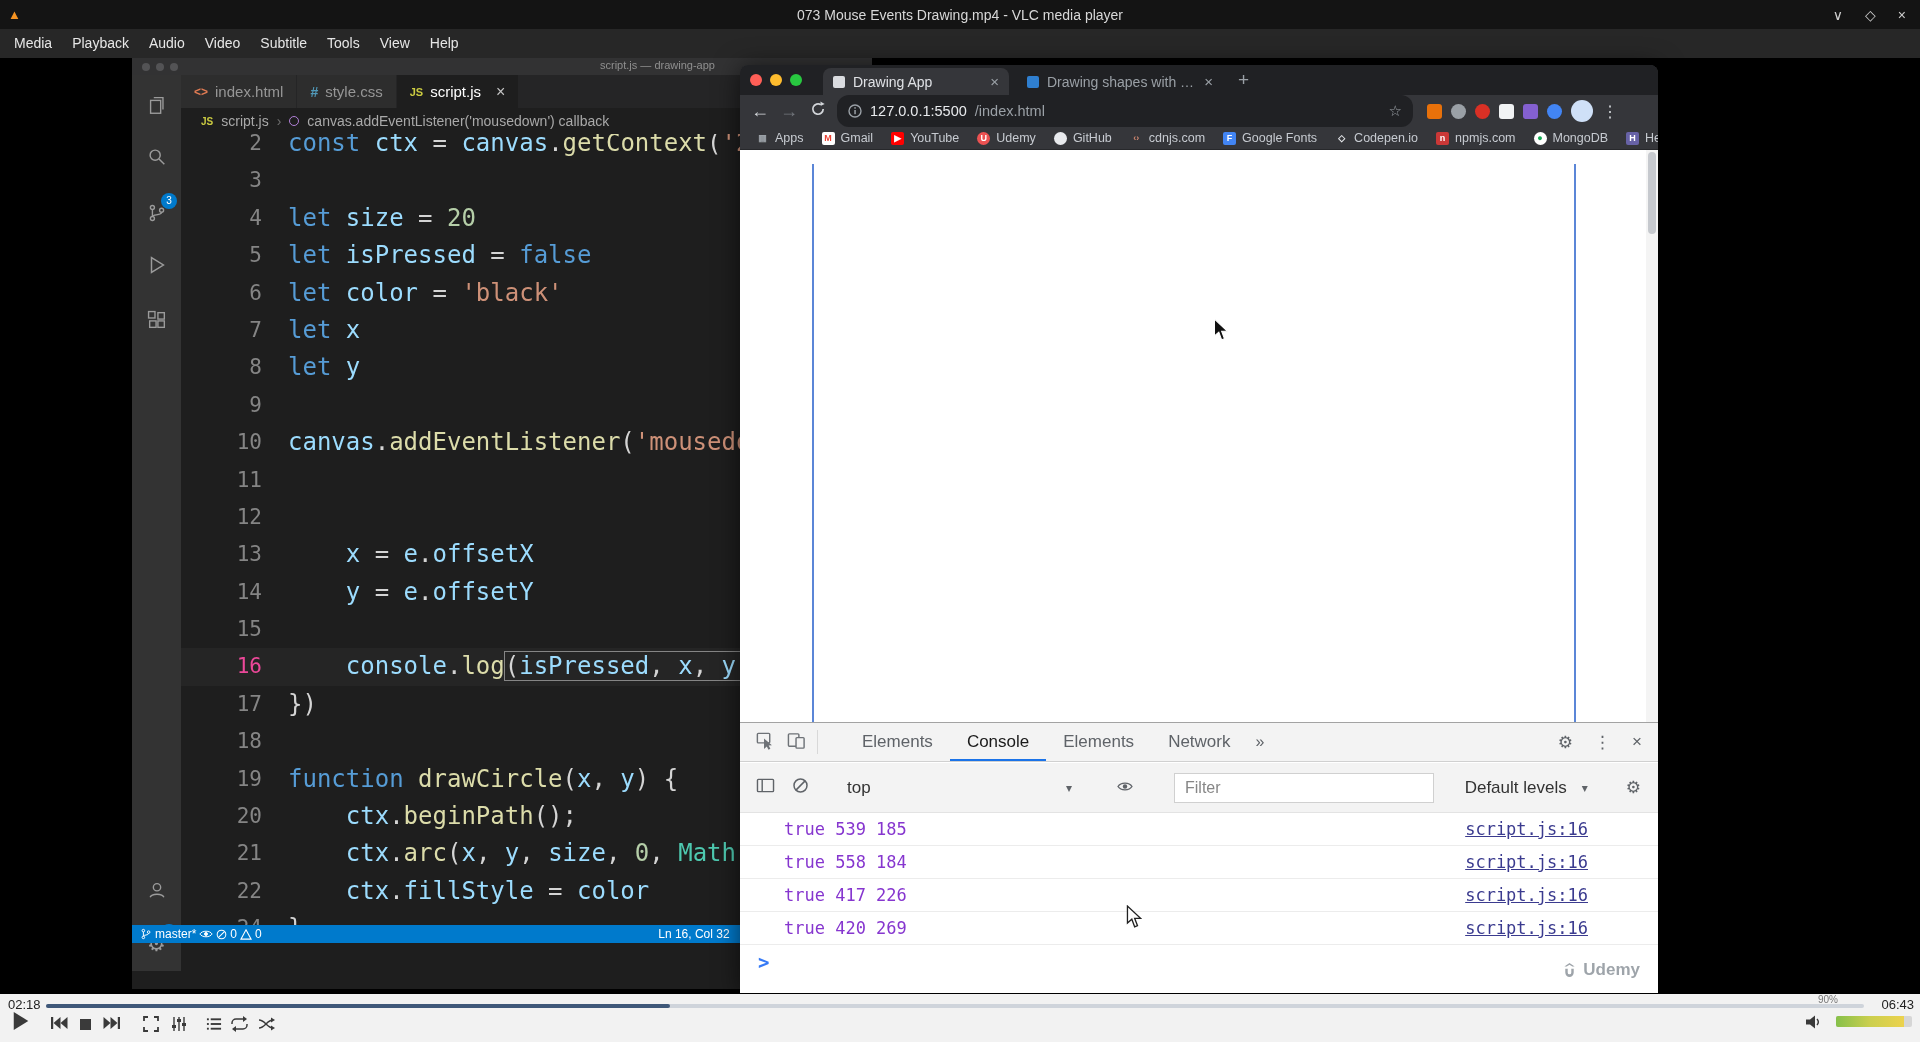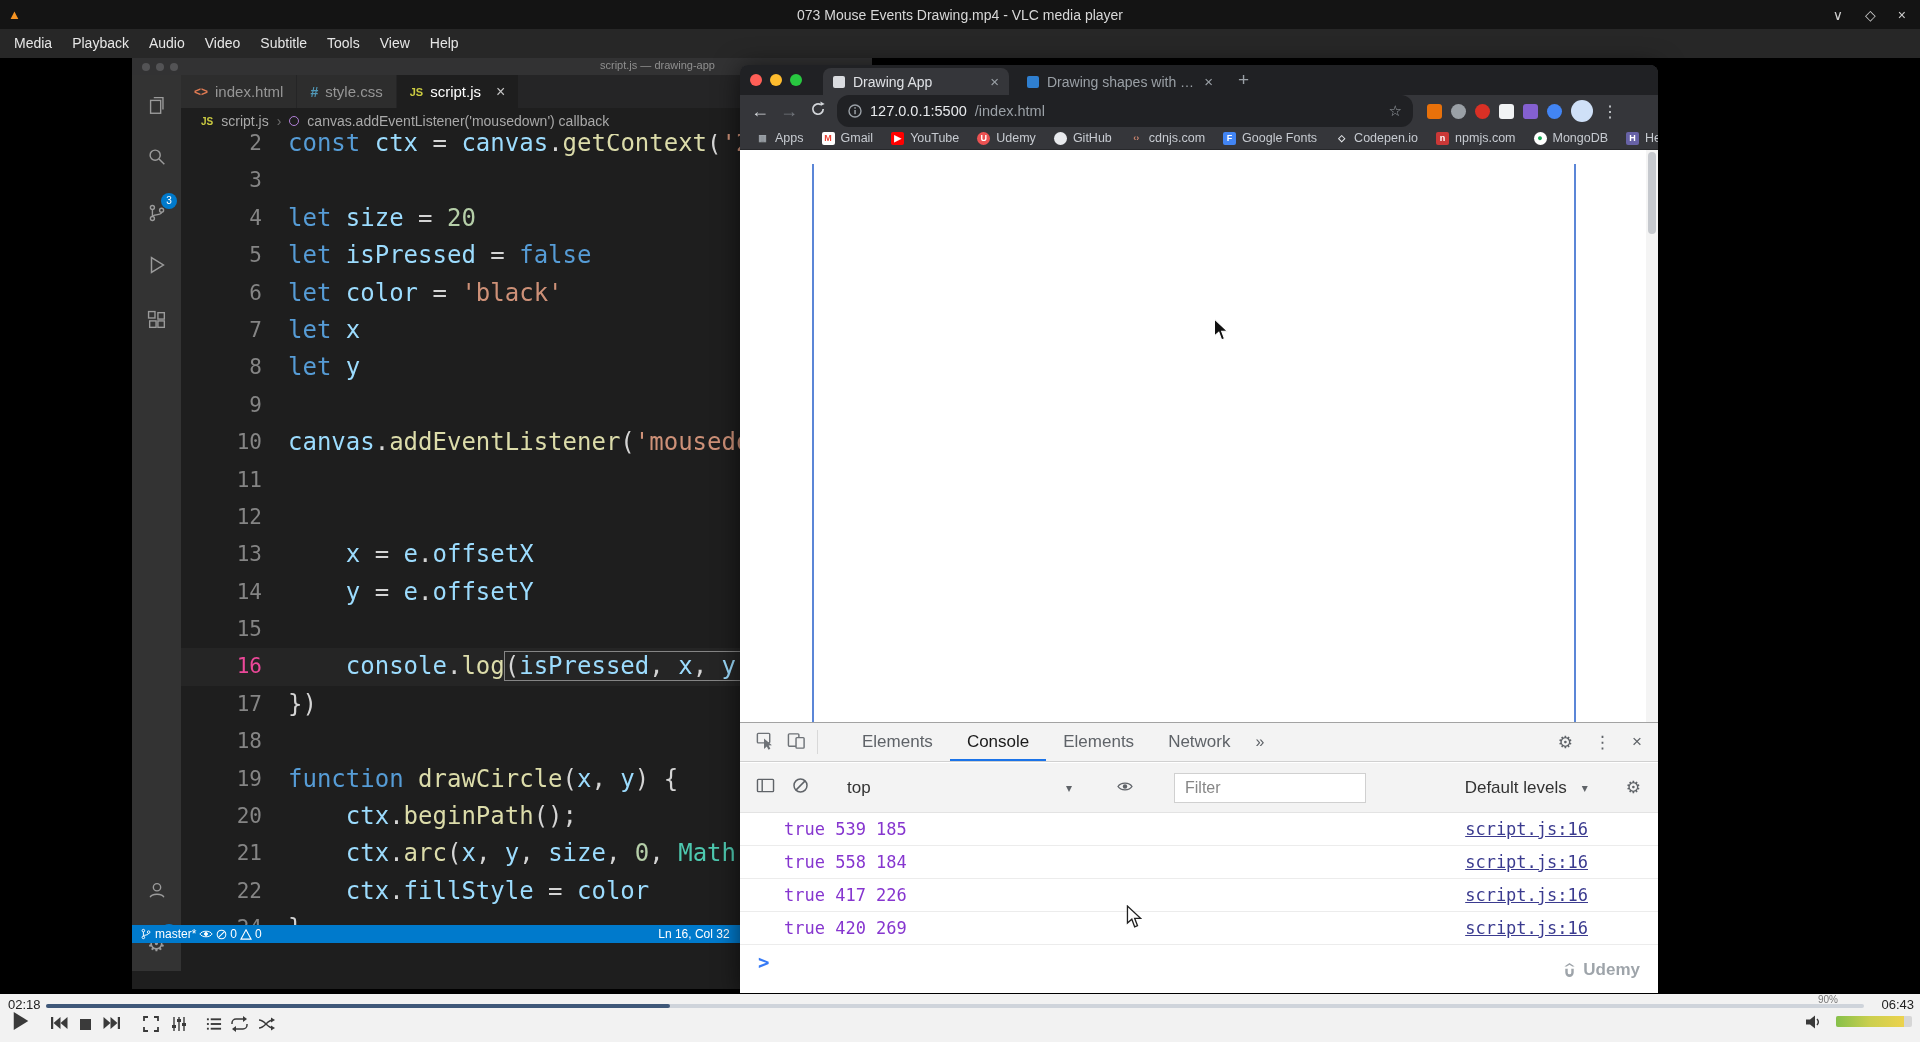--- a/index.html
+++ b/index.html
@@ -95,21 +95,21 @@
   .dt-tab{padding:0 17px;line-height:37px;font-size:17px;color:#5f6368;}
   .dt-tab.active{color:#1a1a1a;border-bottom:2px solid #1a73e8;}
   #dt-more1{font-size:16px;margin-left:8px;color:#5f6368;}
   #dt-right{margin-left:auto;display:flex;gap:21px;padding-right:16px;font-size:17px;align-items:center;}
   #dt-bar2{position:absolute;top:40px;left:0;right:0;height:50px;background:#f3f3f3;border-bottom:1px solid #e3e3e3;display:flex;align-items:center;color:#5f6368;}
   #dt-sidebar-toggle{margin-left:16px;}
   #dt-clear{margin-left:17px;}
   #ctx-select{width:225px;display:flex;justify-content:space-between;align-items:center;margin-left:38px;color:#333;font-size:17px;}
   #ctx-arrow{color:#5f6368;font-size:12px;}
   #dt-eye{margin-left:44px;}
-  #dt-filter{width:192px;height:30px;border:1px solid #d0d0d0;background:#fff;font-size:16px;padding:0 10px;margin-left:40px;color:#333;font-family:"Liberation Sans",sans-serif;}
+  #dt-filter{width:260px;height:30px;border:1px solid #d0d0d0;background:#fff;font-size:16px;padding:0 10px;margin-left:40px;color:#333;font-family:"Liberation Sans",sans-serif;}
   #dt-filter::placeholder{color:#868686;}
   #dt-levels{margin-left:auto;display:flex;gap:15px;align-items:center;color:#333;font-size:17px;}
   #dt-gear2{margin-left:38px;margin-right:17px;font-size:17px;}
   #dt-logs{position:absolute;top:90px;left:0;right:0;}
   .log-row{height:33px;display:flex;align-items:center;border-bottom:1px solid #ececec;padding-left:44px;font-family:"DejaVu Sans Mono",monospace;font-size:17px;}
   .log-src{margin-left:auto;margin-right:70px;text-decoration:underline;}
   #dt-prompt{position:absolute;top:222px;left:0;height:33px;display:flex;align-items:center;padding-left:18px;color:#367af6;font-size:19px;font-weight:bold;font-family:"DejaVu Sans Mono",monospace;}
   #udemy-wm{position:absolute;right:18px;top:237px;display:flex;align-items:center;gap:6px;color:#8e959c;opacity:.85;font-size:17px;font-weight:bold;}
 
   

